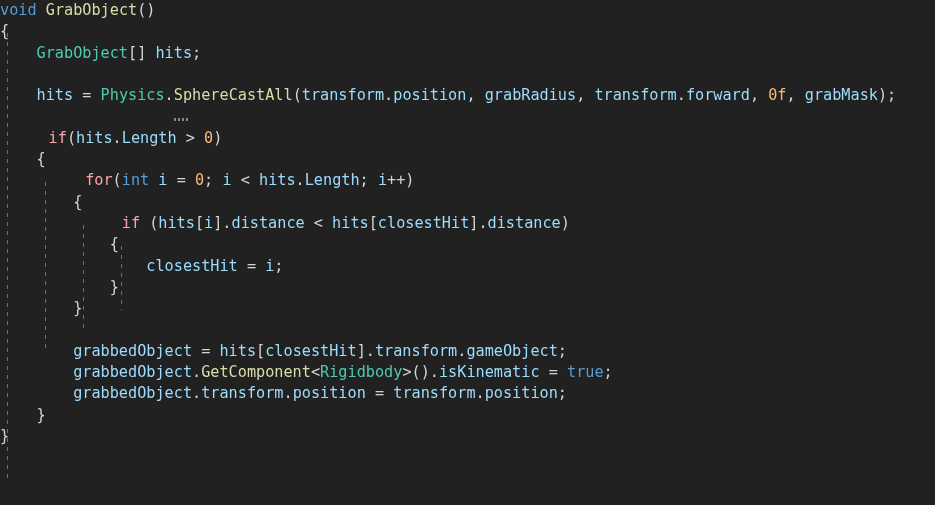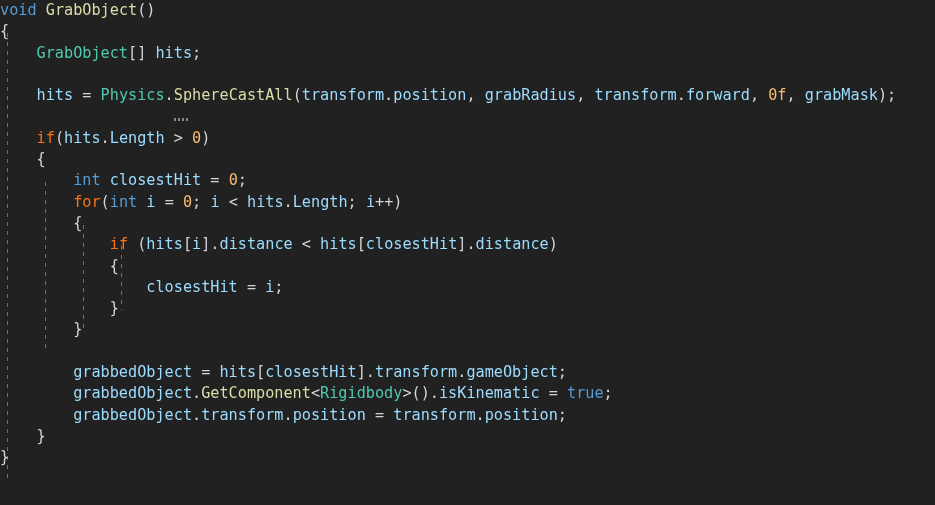--- a/index.html
+++ b/index.html
@@ -71,21 +71,21 @@
     position: absolute;
     height: 3px;
     background-image: radial-gradient(circle, #8a8a8a 45%, transparent 50%);
     background-size: 4px 3px;
     background-repeat: repeat-x;
     z-index: 3;
     pointer-events: none;
   }
 
   
-  .k-ctrl   { color: #f97316; }  
+  .k-ctrl   { color: #fca5a5; margin-left: 12px; }  
   .k-blue   { color: #569cd6; }  
   .type     { color: #4ec9b0; }  
   .func     { color: #dcdcaa; }  
   .ident    { color: #9cdcfe; }  
   .num      { color: #fdba74; }  
   .punc     { color: #d4d4d4; }  
   .plain    { color: #d4d4d4; }
 </style>
 </head>
 <body>
@@ -101,21 +101,20 @@
 
   <div class="code-surface">
       <div class="line"><span class="tok k-blue">void</span><span class="tok plain"> </span><span class="tok func">GrabObject</span><span class="tok punc">()</span></div>
       <div class="line"><span class="tok punc">{</span></div>
       <div class="line"><span class="tok plain">    </span><span class="tok type">GrabObject</span><span class="tok punc">[] </span><span class="tok ident">hits</span><span class="tok punc">;</span></div>
       <div class="line">&nbsp;</div>
       <div class="line"><span class="tok plain">    </span><span class="tok ident">hits</span><span class="tok punc"> = </span><span class="tok type">Physics</span><span class="tok punc">.</span><span class="tok func">SphereCastAll</span><span class="tok punc">(</span><span class="tok ident">transform</span><span class="tok punc">.</span><span class="tok ident">position</span><span class="tok punc">, </span><span class="tok ident">grabRadius</span><span class="tok punc">, </span><span class="tok ident">transform</span><span class="tok punc">.</span><span class="tok ident">forward</span><span class="tok punc">, </span><span class="tok num">0f</span><span class="tok punc">, </span><span class="tok ident">grabMask</span><span class="tok punc">);</span></div>
       <div class="line">&nbsp;</div>
       <div class="line"><span class="tok plain">    </span><span class="tok k-ctrl">if</span><span class="tok punc">(</span><span class="tok ident">hits</span><span class="tok punc">.</span><span class="tok ident">Length</span><span class="tok punc"> &gt; </span><span class="tok num">0</span><span class="tok punc">)</span></div>
       <div class="line"><span class="tok plain">    </span><span class="tok punc">{</span></div>
-      <div class="line"><span class="tok plain">        </span><span class="tok k-blue">int</span><span class="tok plain"> </span><span class="tok ident">closestHit</span><span class="tok punc"> = </span><span class="tok num">0</span><span class="tok punc">;</span></div>
       <div class="line"><span class="tok plain">        </span><span class="tok k-ctrl">for</span><span class="tok punc">(</span><span class="tok k-blue">int</span><span class="tok plain"> </span><span class="tok ident">i</span><span class="tok punc"> = </span><span class="tok num">0</span><span class="tok punc">; </span><span class="tok ident">i</span><span class="tok punc"> &lt; </span><span class="tok ident">hits</span><span class="tok punc">.</span><span class="tok ident">Length</span><span class="tok punc">; </span><span class="tok ident">i</span><span class="tok punc">++)</span></div>
       <div class="line"><span class="tok plain">        </span><span class="tok punc">{</span></div>
       <div class="line"><span class="tok plain">            </span><span class="tok k-ctrl">if</span><span class="tok punc"> (</span><span class="tok ident">hits</span><span class="tok punc">[</span><span class="tok ident">i</span><span class="tok punc">].</span><span class="tok ident">distance</span><span class="tok punc"> &lt; </span><span class="tok ident">hits</span><span class="tok punc">[</span><span class="tok ident">closestHit</span><span class="tok punc">].</span><span class="tok ident">distance</span><span class="tok punc">)</span></div>
       <div class="line"><span class="tok plain">            </span><span class="tok punc">{</span></div>
       <div class="line"><span class="tok plain">                </span><span class="tok ident">closestHit</span><span class="tok punc"> = </span><span class="tok ident">i</span><span class="tok punc">;</span></div>
       <div class="line"><span class="tok plain">            </span><span class="tok punc">}</span></div>
       <div class="line"><span class="tok plain">        </span><span class="tok punc">}</span></div>
       <div class="line">&nbsp;</div>
       <div class="line"><span class="tok plain">        </span><span class="tok ident">grabbedObject</span><span class="tok punc"> = </span><span class="tok ident">hits</span><span class="tok punc">[</span><span class="tok ident">closestHit</span><span class="tok punc">].</span><span class="tok ident">transform</span><span class="tok punc">.</span><span class="tok ident">gameObject</span><span class="tok punc">;</span></div>
       <div class="line"><span class="tok plain">        </span><span class="tok ident">grabbedObject</span><span class="tok punc">.</span><span class="tok func">GetComponent</span><span class="tok punc">&lt;</span><span class="tok type">Rigidbody</span><span class="tok punc">&gt;().</span><span class="tok ident">isKinematic</span><span class="tok punc"> = </span><span class="tok k-blue">true</span><span class="tok punc">;</span></div>

